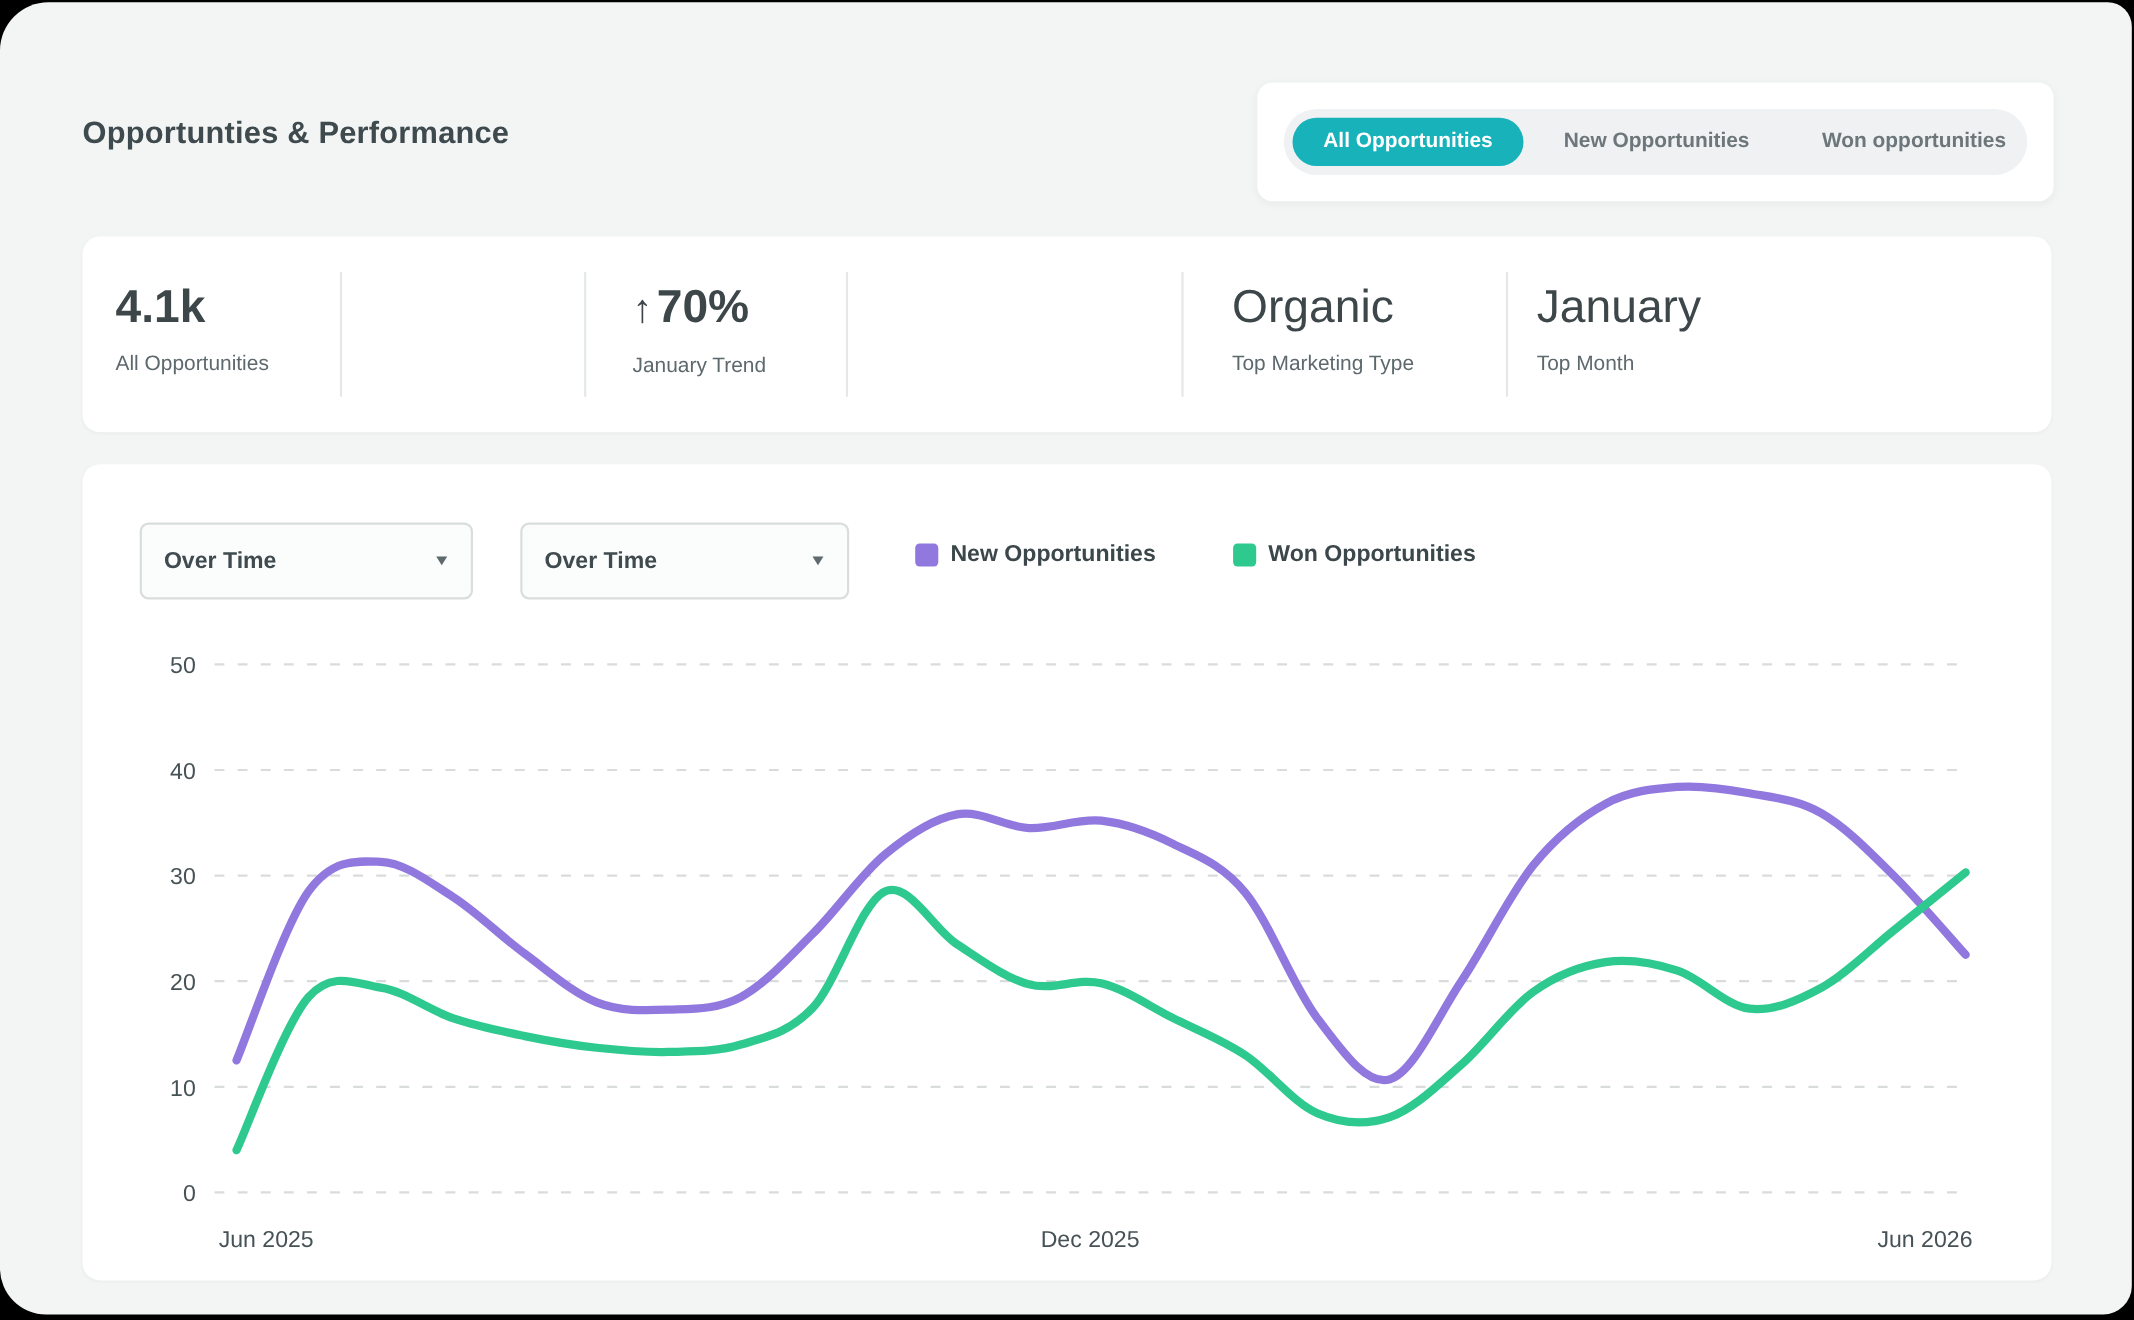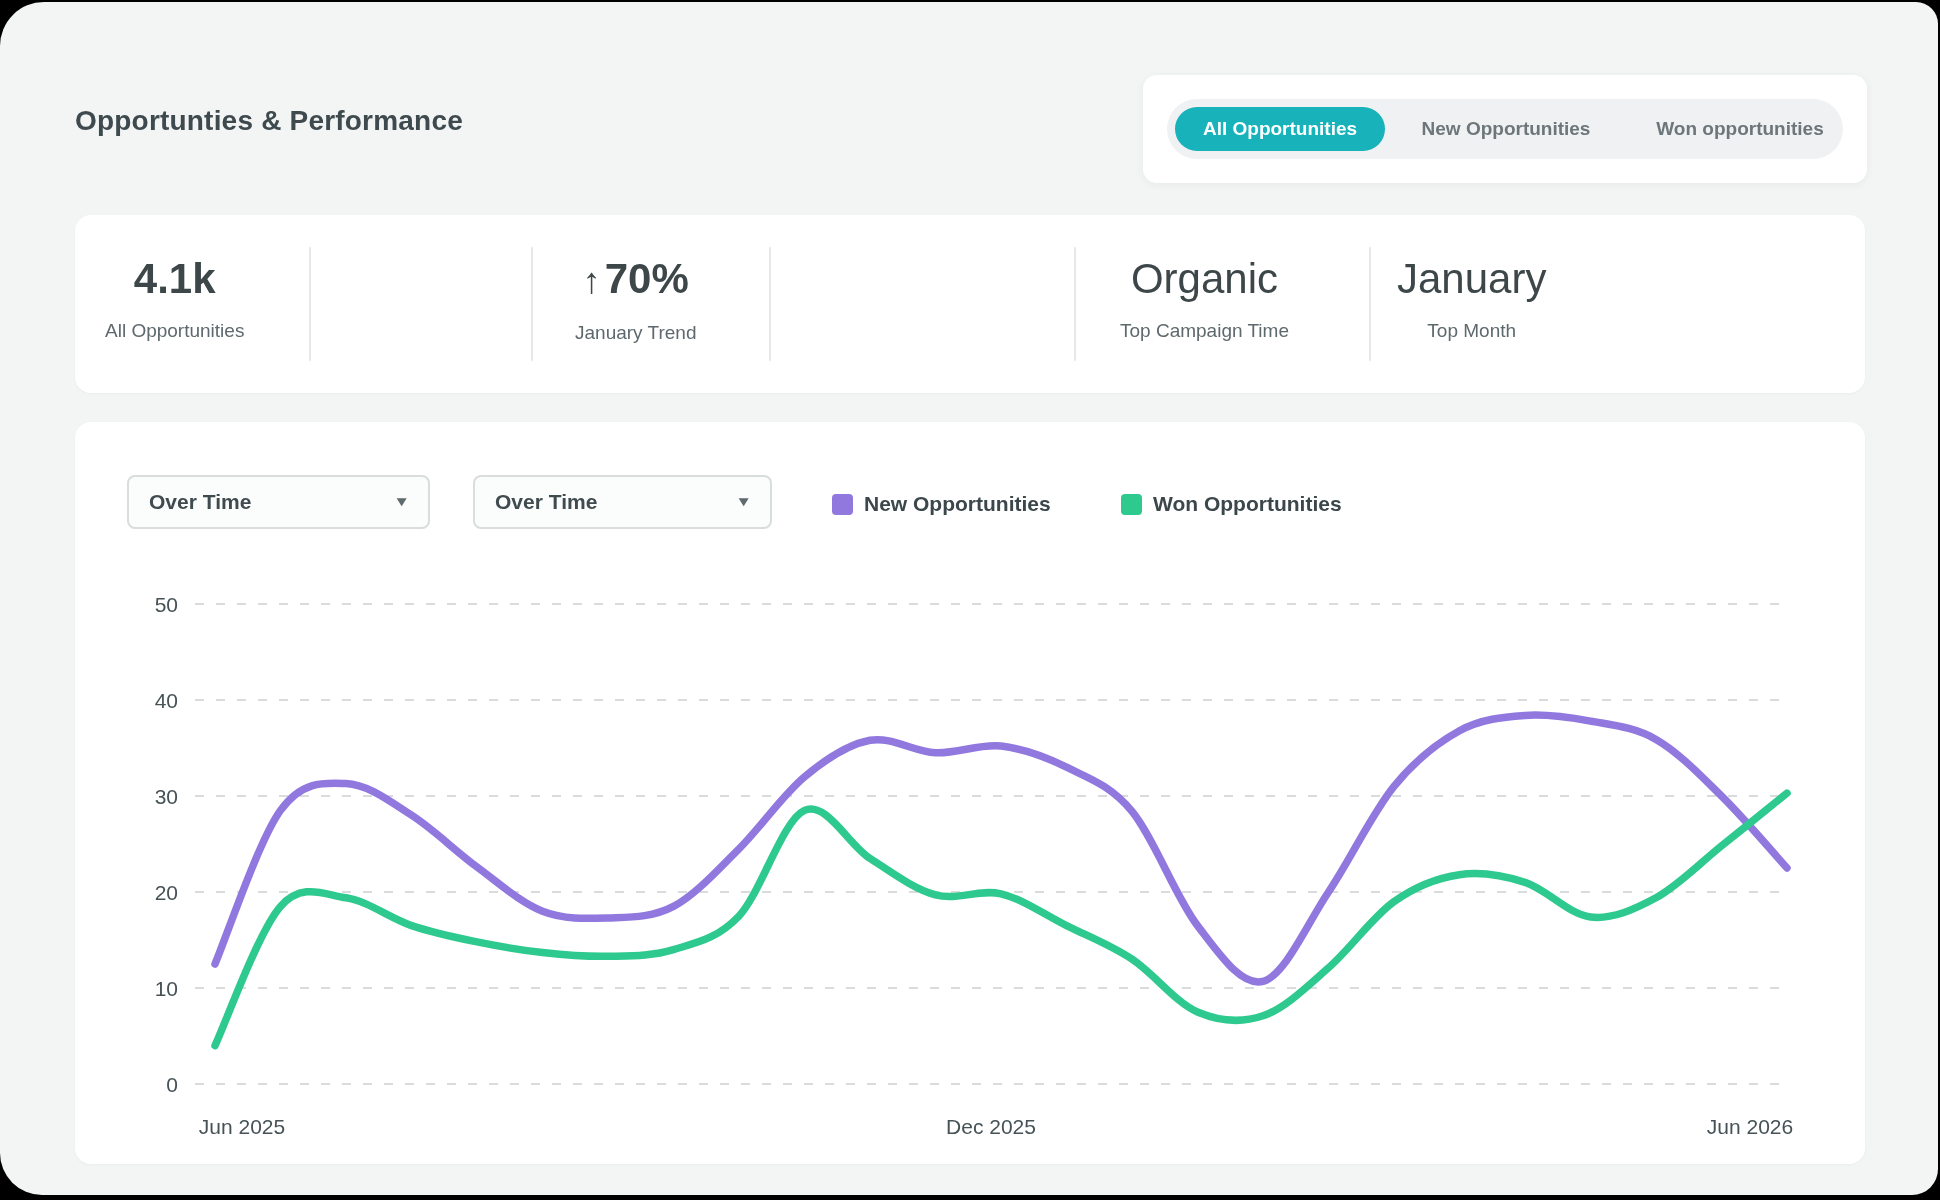--- a/index.html
+++ b/index.html
@@ -14,31 +14,31 @@
   .tabs-track{position:absolute;left:24px;right:24px;top:24px;height:60px;background:#eff1f2;
     border-radius:30px;}
   .tab{position:absolute;border:none;background:transparent;font-family:inherit;cursor:pointer;
     font-size:19px;font-weight:600;color:#6d777b;white-space:nowrap;padding:0;}
   .tab.pill{left:8px;top:8px;height:44px;width:210px;border-radius:22px;background:#17b2ba;
     color:#fff;font-weight:700;}
   .tab.t2{left:339px;top:0;height:60px;line-height:60px;transform:translateX(-50%);}
   .tab.t3{left:573px;top:0;height:60px;line-height:60px;transform:translateX(-50%);}
   
   .stats-card{position:absolute;left:75px;top:213px;width:1790px;height:178px;background:#fff;
-    border-radius:16px;box-shadow:0 1px 3px rgba(20,40,45,.04);text-align:center;}
+    border-radius:16px;box-shadow:0 1px 3px rgba(20,40,45,.04);}
   .stat{position:absolute;top:40px;}
   .stat .val{font-size:42px;line-height:48px;font-weight:600;color:#3d474a;}
   .stat .val.word{font-weight:500;}
   .stat .val .arrow{font-weight:400;font-size:36px;margin-right:4px;}
   .stat .lbl{margin-top:17px;font-size:19px;color:#5e696d;}
   .vdiv{position:absolute;top:32px;height:114px;width:2px;background:#e4e8e8;border-radius:1px;}
   
   .chart-card{position:absolute;left:75px;top:420px;width:1790px;height:742px;background:#fff;
     border-radius:16px;box-shadow:0 1px 3px rgba(20,40,45,.04);}
-  .dd{position:absolute;top:53px;height:54px;background:#fbfcfc;border:2px solid #d9dddd;
+  .dd{position:absolute;top:53px;height:70px;background:#fbfcfc;border:2px solid #d9dddd;
     border-radius:8px;box-sizing:border-box;cursor:pointer;text-decoration:underline;}
   .dd.dd1{left:52px;width:303px;}
   .dd.dd2{left:398px;width:299px;}
   .dd .dd-label{position:absolute;left:20px;top:50%;transform:translateY(-50%);
     font-size:21px;font-weight:600;color:#404b4f;}
   .dd .caret{position:absolute;right:18px;top:50%;transform:translateY(-50%) scaleY(.8);
     font-size:17px;color:#5f6a6e;}
   .legend{position:absolute;top:62px;height:40px;display:flex;align-items:center;}
   .legend .sq{width:21px;height:21px;border-radius:4px;margin-right:11px;}
   .legend .ltext{font-size:21px;font-weight:600;color:#3b474b;}
@@ -68,21 +68,21 @@
     <div class="vdiv" style="left:234px"></div>
     <div class="vdiv" style="left:456px"></div>
     <div class="stat" style="left:500px">
       <div class="val"><span class="arrow">↑</span><span>70%</span></div>
       <div class="lbl">January Trend</div>
     </div>
     <div class="vdiv" style="left:694px"></div>
     <div class="vdiv" style="left:999px"></div>
     <div class="stat" style="left:1045px">
       <div class="val word">Organic</div>
-      <div class="lbl">Top Campaign Time</div>
+      <div class="lbl">Top Marketing Type</div>
     </div>
     <div class="vdiv" style="left:1294px"></div>
     <div class="stat" style="left:1322px">
       <div class="val word">January</div>
       <div class="lbl">Top Month</div>
     </div>
   </div>
 
   <div class="chart-card">
     <div class="dd dd1">

